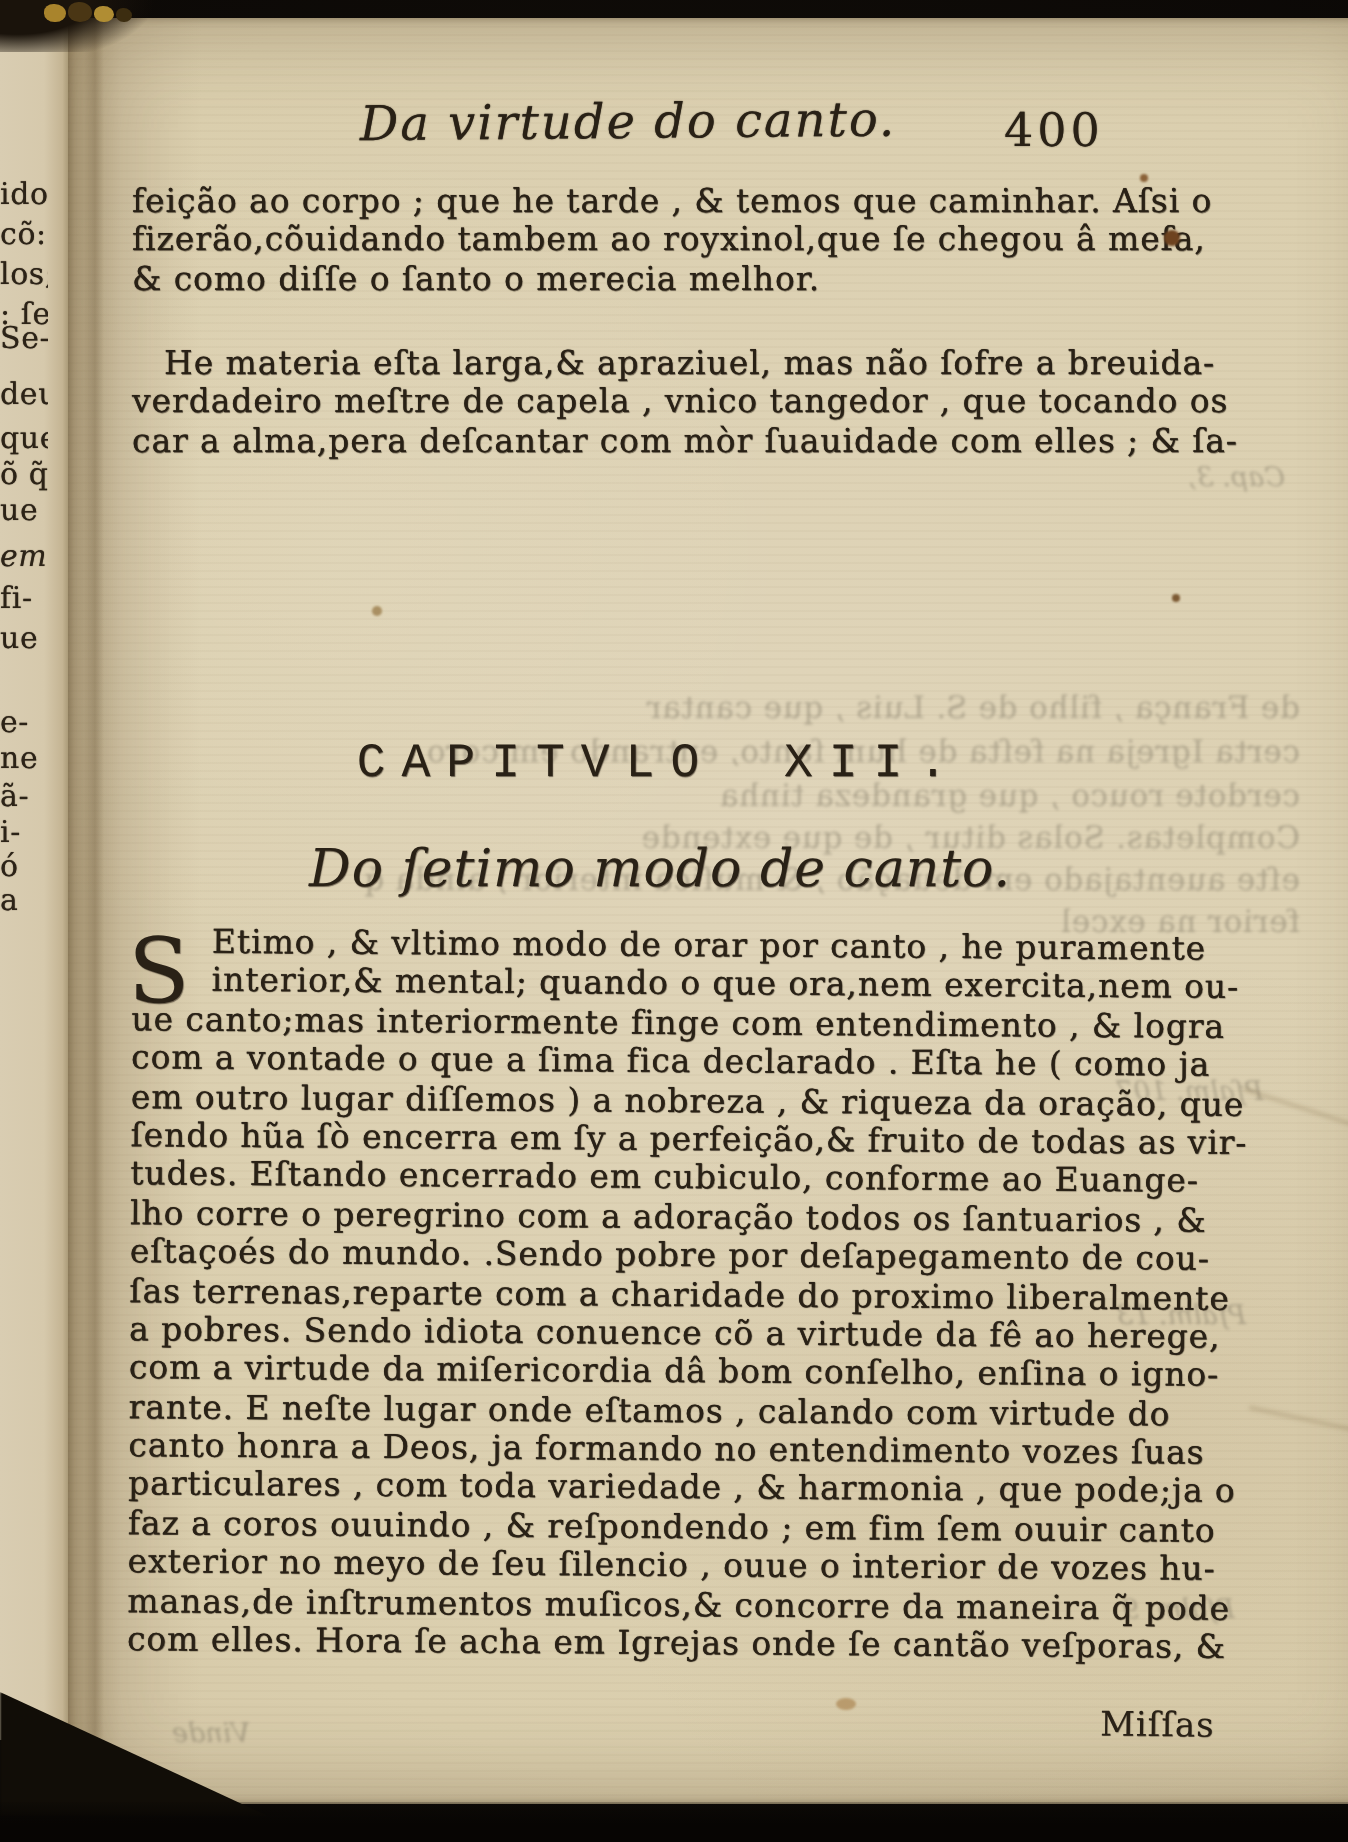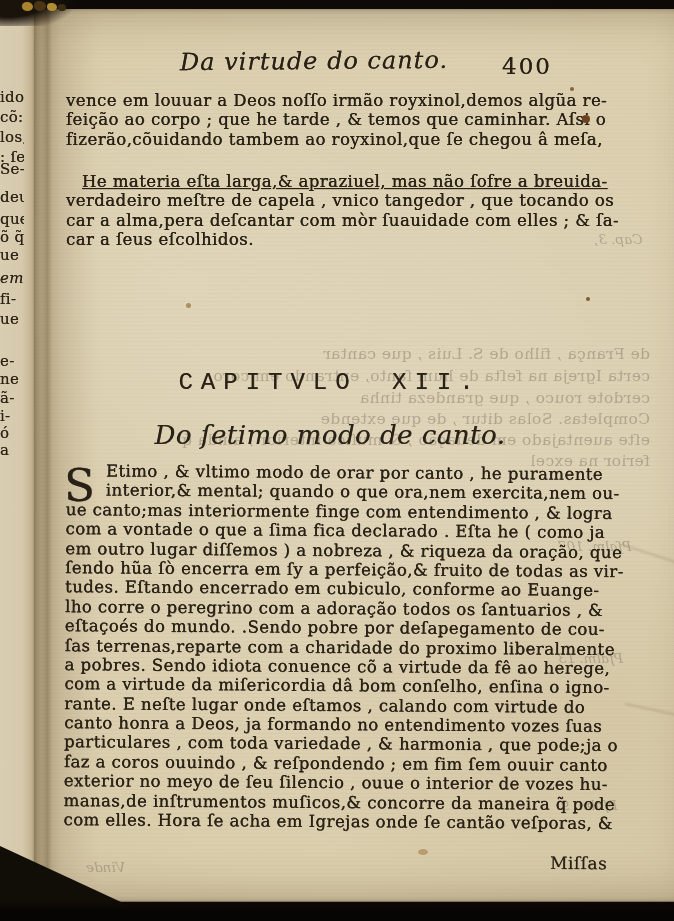--- a/index.html
+++ b/index.html
@@ -49,21 +49,21 @@
   }
   
   .tblock{position:absolute;left:32px;width:556px;}
   .tline{
     height:19.4px;line-height:19.4px;white-space:nowrap;
     font-size:16.5px;letter-spacing:.45px;
     text-shadow:.3px .3px .4px rgba(38,29,18,.55), 0 0 .4px rgba(38,29,18,.8);
   }
   .p1{top:82px;}
   .p2{top:163px;}
-  .p2 .tline:first-child{padding-left:16px;text-decoration:underline;}
+  .p2 .tline:first-child{padding-left:16px;}
   .p3{top:456px;transform:rotate(.4deg);transform-origin:top right;}
   .p3 .tline:nth-child(-n+2){padding-left:40px;}
   #drop-cap{
     position:absolute;left:30px;top:457px;font-size:45px;line-height:40px;
     text-shadow:.4px .4px .5px rgba(38,29,18,.6);
   }
   #chapter-heading{
     position:absolute;left:16px;top:360px;width:560px;text-align:center;
     font-size:24px;letter-spacing:8px;word-spacing:12px;
     text-shadow:.3px .3px .5px rgba(38,29,18,.6);
@@ -142,30 +142,29 @@
     <div class="bline" style="top:111px">ferior na excel</div>
   </div>
 
   <div class="bnote bleed" style="left:524px;top:529px">Pſalm. 107</div>
   <div class="bnote bleed" style="left:524px;top:641px">Pſalm. 13</div>
   <div class="bnote bleed" style="left:527px;top:788px">Pſalm. 9</div>
   <div class="bnote bleed" style="left:560px;top:222px">Cap. 3,</div>
   <div class="bnote bleed" style="left:52px;top:850px">Vinde</div>
 
   <div class="tblock p1">
-      <div class="tline">vence em louuar a Deos noſſo irmão royxinol,demos algũa re-</div>
       <div class="tline">feição ao corpo ; que he tarde , &amp; temos que caminhar. Aſsi o</div>
       <div class="tline">fizerão,cõuidando tambem ao royxinol,que ſe chegou â meſa,</div>
+      <div class="tline">&amp; como diſſe o ſanto o merecia melhor.</div>
     </div>
 
   <div class="tblock p2">
       <div class="tline">He materia eſta larga,&amp; apraziuel, mas não ſofre a breuida-</div>
       <div class="tline">verdadeiro meſtre de capela , vnico tangedor , que tocando os</div>
       <div class="tline">car a alma,pera deſcantar com mòr ſuauidade com elles ; &amp; ſa-</div>
-      <div class="tline">car a ſeus eſcolhidos.</div>
     </div>
 
   <div id="chapter-heading">CAPITVLO XII.</div>
   <div id="chapter-subtitle">Do ſetimo modo de canto.</div>
 
   <div id="drop-cap">S</div>
   <div class="tblock p3">
       <div class="tline">Etimo , &amp; vltimo modo de orar por canto , he puramente</div>
       <div class="tline">interior,&amp; mental; quando o que ora,nem exercita,nem ou-</div>
       <div class="tline">ue canto;mas interiormente finge com entendimento , &amp; logra</div>

